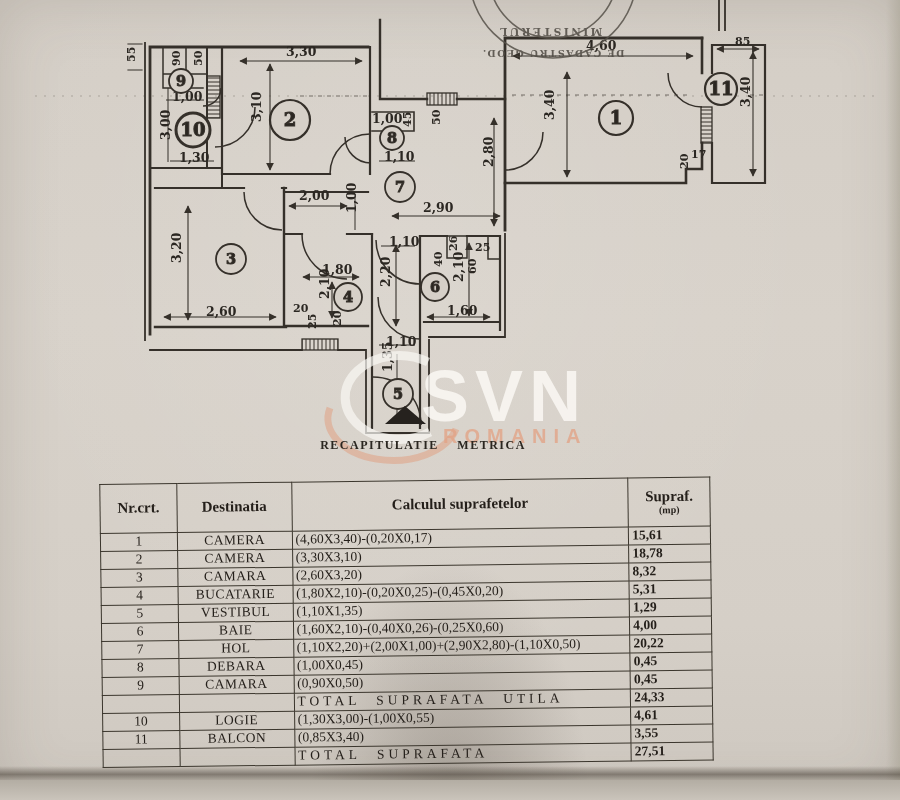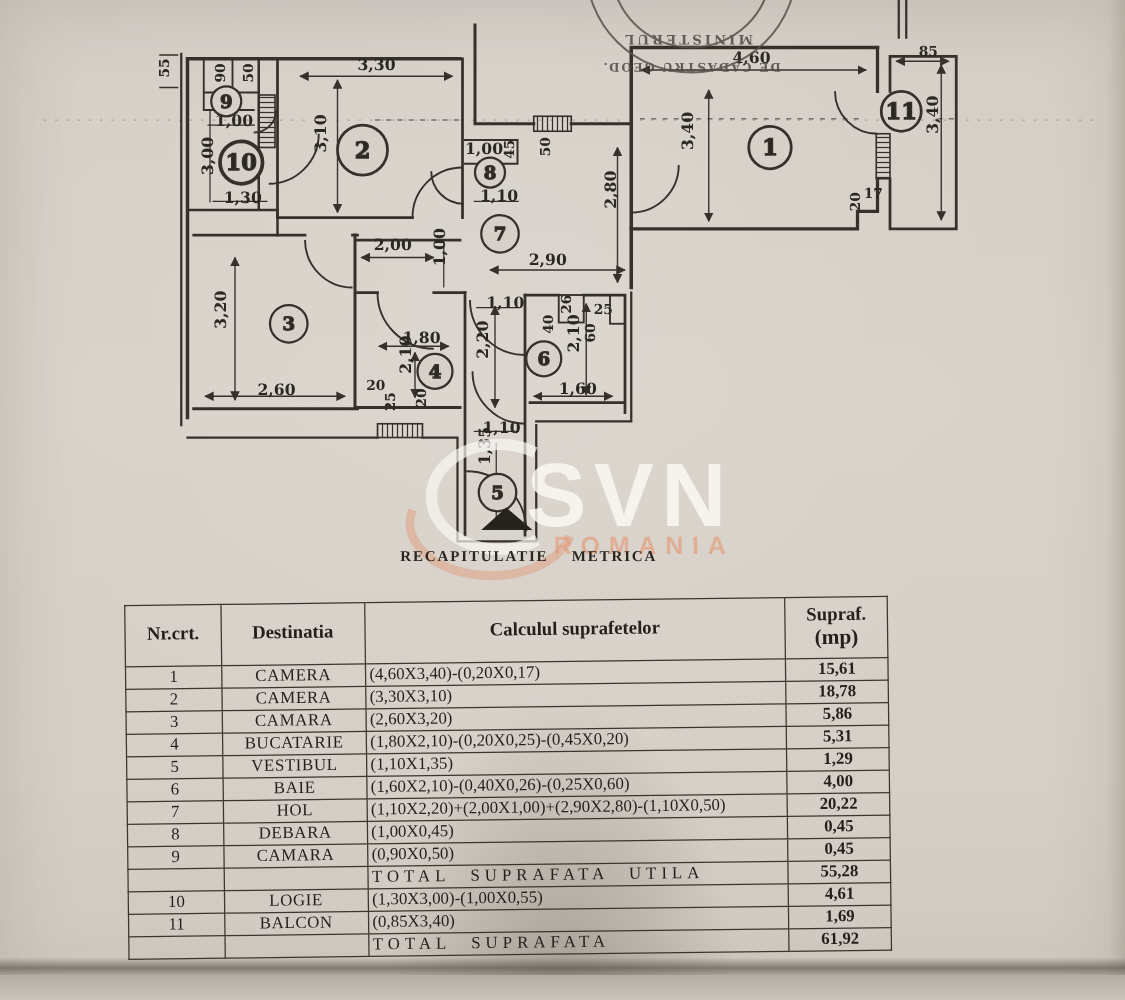--- a/index.html
+++ b/index.html
@@ -34,23 +34,23 @@
     color:#241f1a;
   }
   .metric-table td,.metric-table th{
     border:1.6px solid #3b362d;padding:0 3px;height:17px;
     font-size:13.5px;line-height:1.05;overflow:hidden;white-space:nowrap;
   }
   .metric-table th{font-size:15px;font-weight:bold;height:48px;}
   .c-nr{text-align:center;}
   .c-dest{text-align:center;letter-spacing:.5px;}
   .c-calc{text-align:left;padding-left:5px;}
-  .c-val{text-align:center;font-weight:bold;}
+  .c-val{font-weight:bold;}
   .total-cell{letter-spacing:4px;word-spacing:9px;text-align:left;padding-left:8px;}
-  .hdr-unit{display:block;font-size:17px;}
+  .hdr-unit{display:block;font-size:10px;}
 </style>
 </head>
 <body>
 
 <div class="photo">
 
   <svg width="900" height="470" viewBox="0 0 900 470" style="position:absolute;top:0;left:0;">
     <defs>
       <marker id="ah" viewBox="0 0 10 10" refX="9" refY="5" markerWidth="7" markerHeight="7" orient="auto-start-reverse">
         <path d="M0,0 L10,5 L0,10 z" fill="#35302a"></path>
@@ -253,21 +253,21 @@
       <tr>
         <td class="c-nr">2</td>
         <td class="c-dest">CAMERA</td>
         <td class="c-calc">(3,30X3,10)</td>
         <td class="c-val">18,78</td>
       </tr>
       <tr>
         <td class="c-nr">3</td>
         <td class="c-dest">CAMARA</td>
         <td class="c-calc">(2,60X3,20)</td>
-        <td class="c-val">5,86</td>
+        <td class="c-val">8,32</td>
       </tr>
       <tr>
         <td class="c-nr">4</td>
         <td class="c-dest">BUCATARIE</td>
         <td class="c-calc">(1,80X2,10)-(0,20X0,25)-(0,45X0,20)</td>
         <td class="c-val">5,31</td>
       </tr>
       <tr>
         <td class="c-nr">5</td>
         <td class="c-dest">VESTIBUL</td>
@@ -295,39 +295,39 @@
       <tr>
         <td class="c-nr">9</td>
         <td class="c-dest">CAMARA</td>
         <td class="c-calc">(0,90X0,50)</td>
         <td class="c-val">0,45</td>
       </tr>
       <tr>
         <td class="c-nr"></td>
         <td class="c-dest"></td>
         <td class="c-calc total-cell">TOTAL SUPRAFATA UTILA</td>
-        <td class="c-val">55,28</td>
+        <td class="c-val">24,33</td>
       </tr>
       <tr>
         <td class="c-nr">10</td>
         <td class="c-dest">LOGIE</td>
         <td class="c-calc">(1,30X3,00)-(1,00X0,55)</td>
         <td class="c-val">4,61</td>
       </tr>
       <tr>
         <td class="c-nr">11</td>
         <td class="c-dest">BALCON</td>
         <td class="c-calc">(0,85X3,40)</td>
-        <td class="c-val">1,69</td>
+        <td class="c-val">3,55</td>
       </tr>
       <tr>
         <td class="c-nr"></td>
         <td class="c-dest"></td>
         <td class="c-calc total-cell">TOTAL SUPRAFATA</td>
-        <td class="c-val">61,92</td>
+        <td class="c-val">27,51</td>
       </tr>
     </tbody>
   </table>
 
   <div class="edge-right"></div>
   <div class="edge-bottom"></div>
   <div class="below-edge"></div>
 </div>
 
 </body></html>

